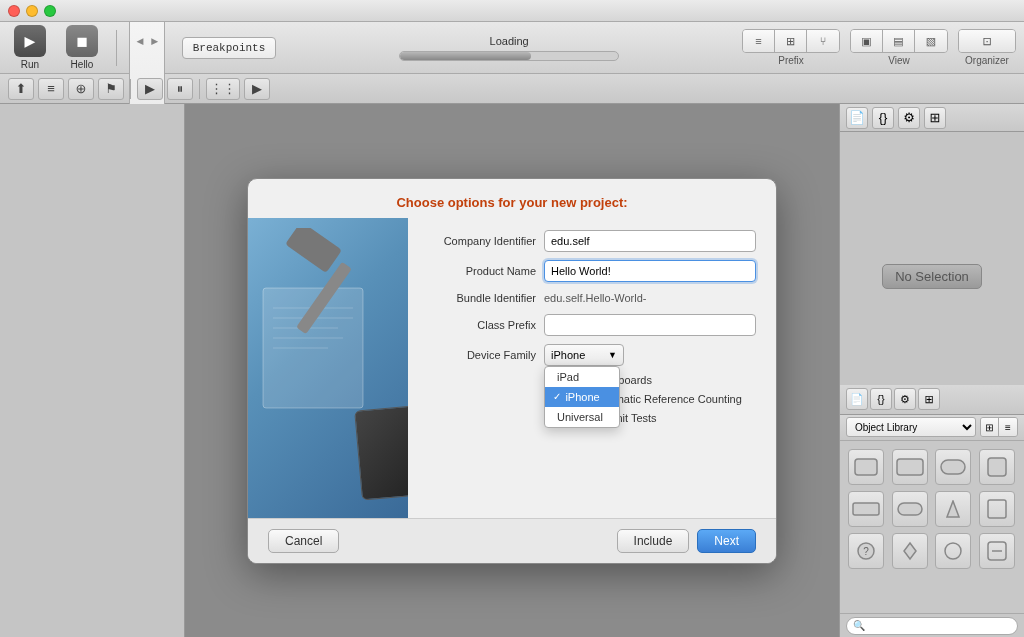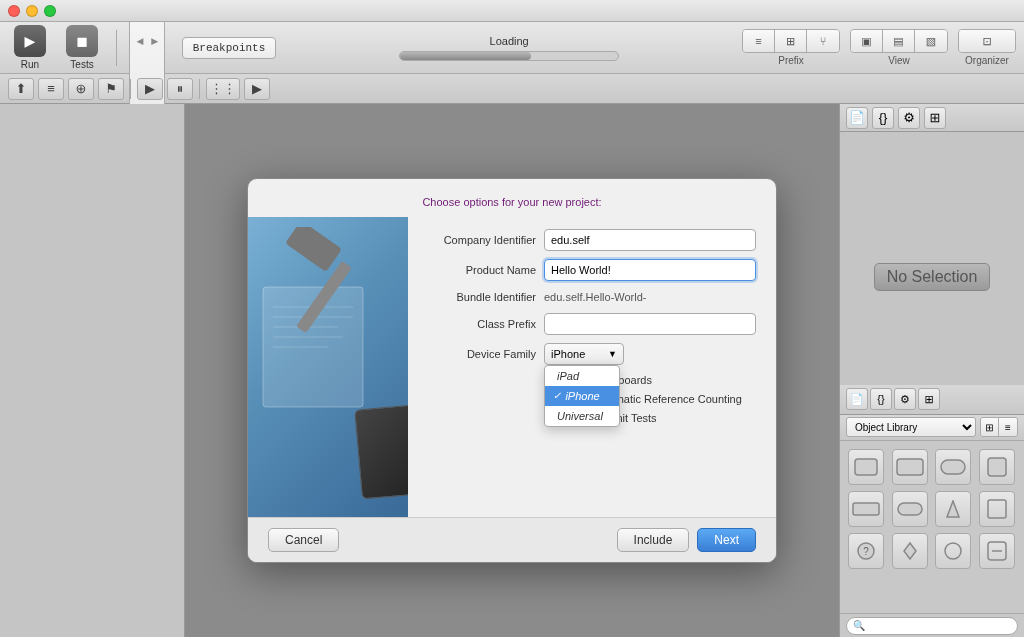--- a/index.html
+++ b/index.html
@@ -234,23 +234,23 @@
       border-radius: 10px;
       box-shadow: 0 10px 40px rgba(0,0,0,0.4);
       border: 1px solid #888;
       overflow: hidden;
     }
     .modal-header {
       padding: 16px 20px 8px;
       text-align: center;
     }
     .modal-title {
-      font-size: 11px;
-      font-weight: normal;
-      color: #701a75;
+      font-size: 13px;
+      font-weight: bold;
+      color: #c2410c;
     }
     .modal-body {
       display: flex;
       padding: 0;
     }
     .modal-image-area {
       width: 160px;
       background: linear-gradient(135deg, #a8c4e0 0%, #6a9cc0 50%, #4a7eaa 100%);
       min-height: 300px;
       position: relative;
@@ -323,21 +323,20 @@
       overflow: hidden;
     }
     .dropdown-item {
       padding: 4px 8px;
       font-size: 11px;
       color: #333;
       cursor: pointer;
       display: flex;
       align-items: flex-start;
       gap: 4px;
-      font-style: italic;
     }
     .dropdown-item.selected {
       background: #4a90e2;
       color: white;
     }
     .checkmark {
       font-size: 10px;
     }
 
     
@@ -402,21 +401,21 @@
       flex: 1;
       display: flex;
       align-items: center;
       justify-content: center;
     }
     .no-selection-badge {
       background: linear-gradient(to bottom, #b8b8b8, #9a9a9a);
       border: 1px solid #888;
       border-radius: 5px;
       padding: 4px 12px;
-      font-size: 16px;
+      font-size: 13px;
       color: #555;
       margin-top: 37px;
     }
     .rs-bottom {
       flex: 1;
       display: flex;
       flex-direction: column;
     }
     .rs-bottom-toolbar {
       height: 30px;
@@ -510,21 +509,21 @@
   </div>
 </div>
 
 <div id="toolbar">
   <div class="toolbar-btn">
     <div class="toolbar-icon-circle">▶</div>
     <span class="toolbar-label">Run</span>
   </div>
   <div class="toolbar-btn">
     <div class="toolbar-icon-circle" style="background:linear-gradient(to bottom,#888,#666);">◼</div>
-    <span class="toolbar-label">Tests</span>
+    <span class="toolbar-label">Hello</span>
   </div>
   <div class="toolbar-separator"></div>
   <div style="display:flex;flex-direction:column;align-items:center;gap:2px;">
     <div class="scheme-area">
       <span style="font-size:9px;color:#888;margin-right:4px;">◀</span>
       <span style="flex:1;text-align:center;"></span>
       <span style="font-size:9px;color:#888;margin-left:4px;">▶</span>
     </div>
     <span class="scheme-label">Scheme</span>
   </div>

